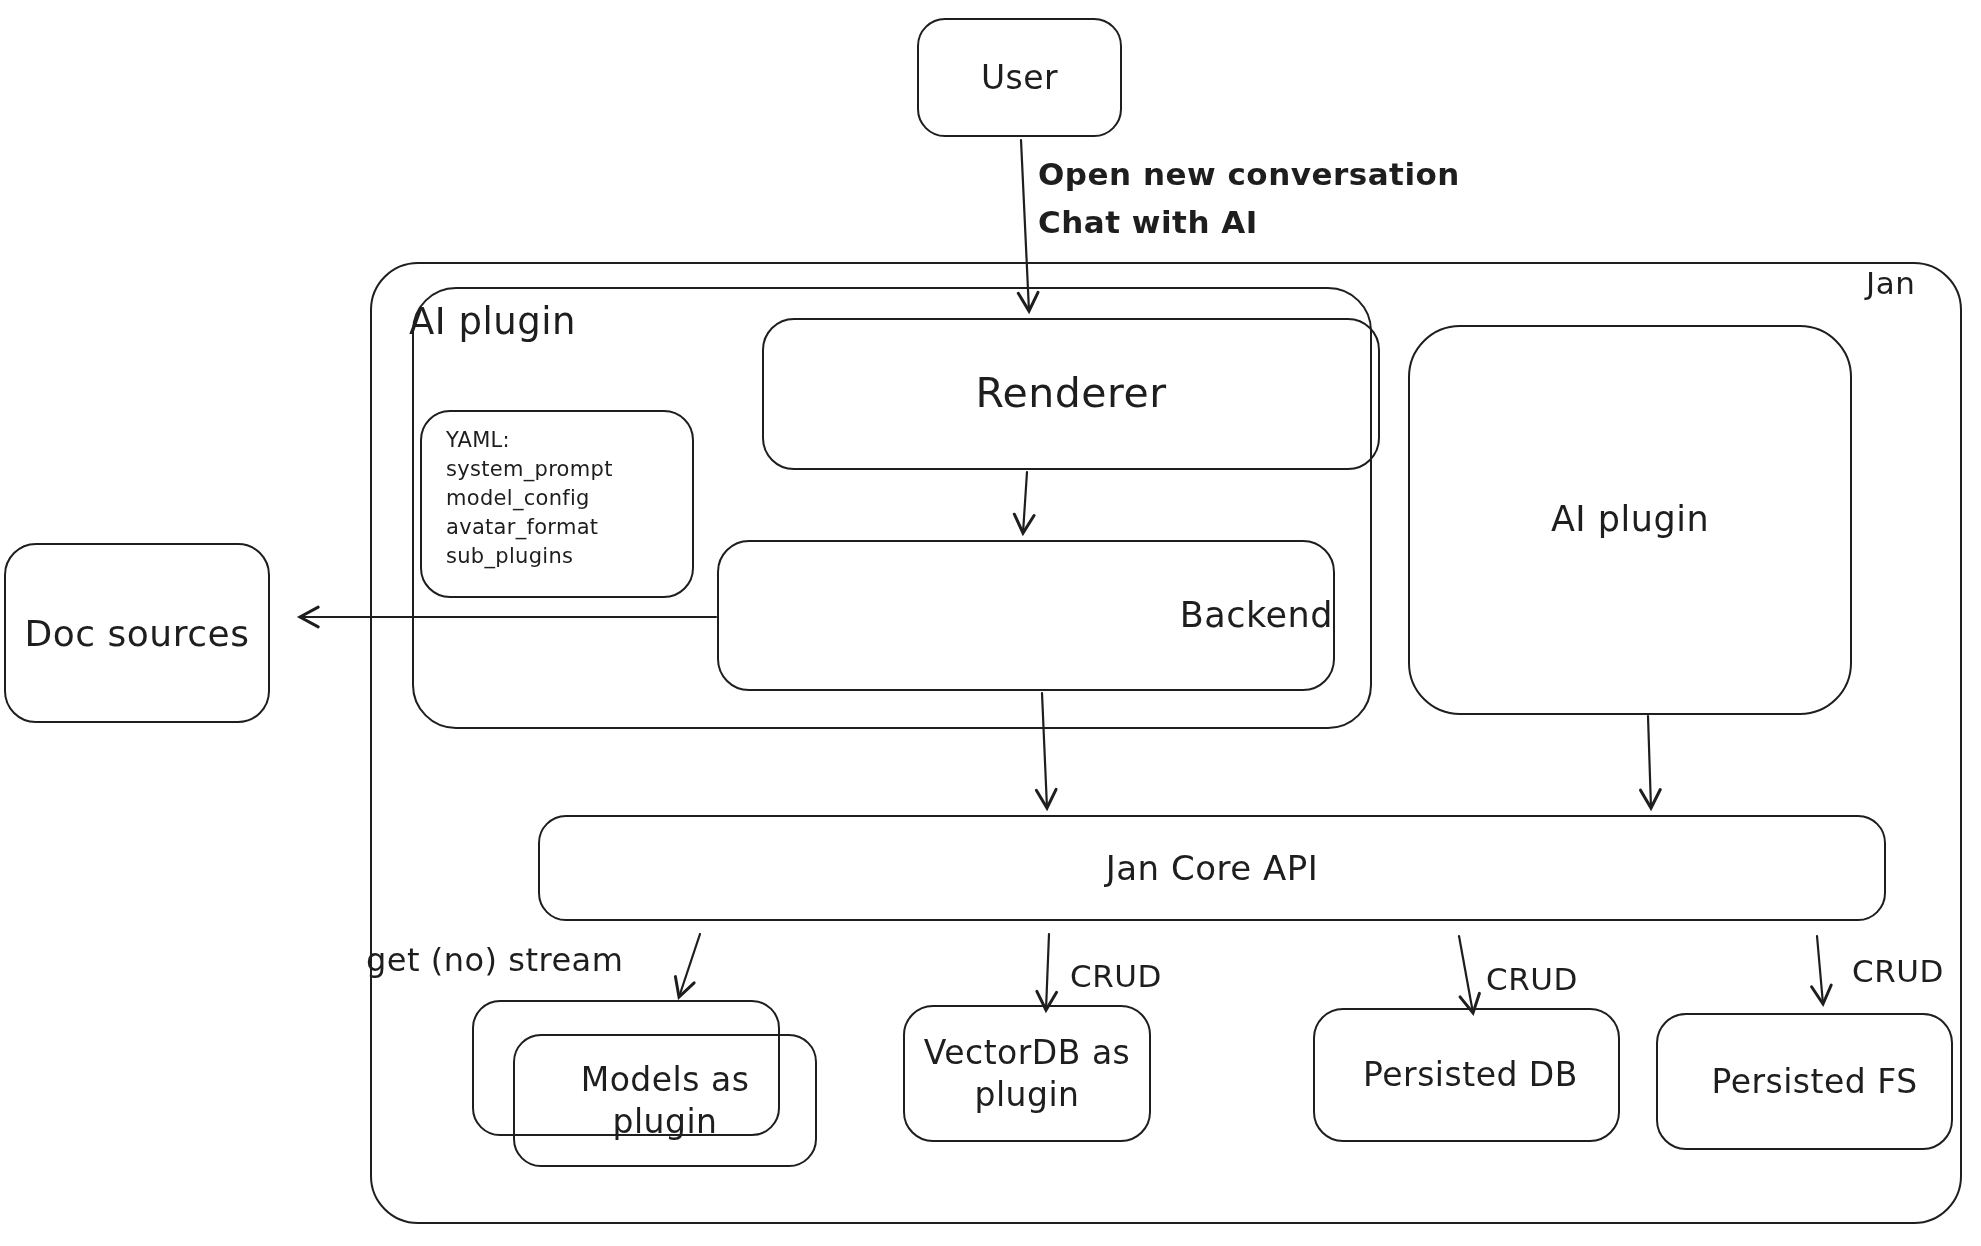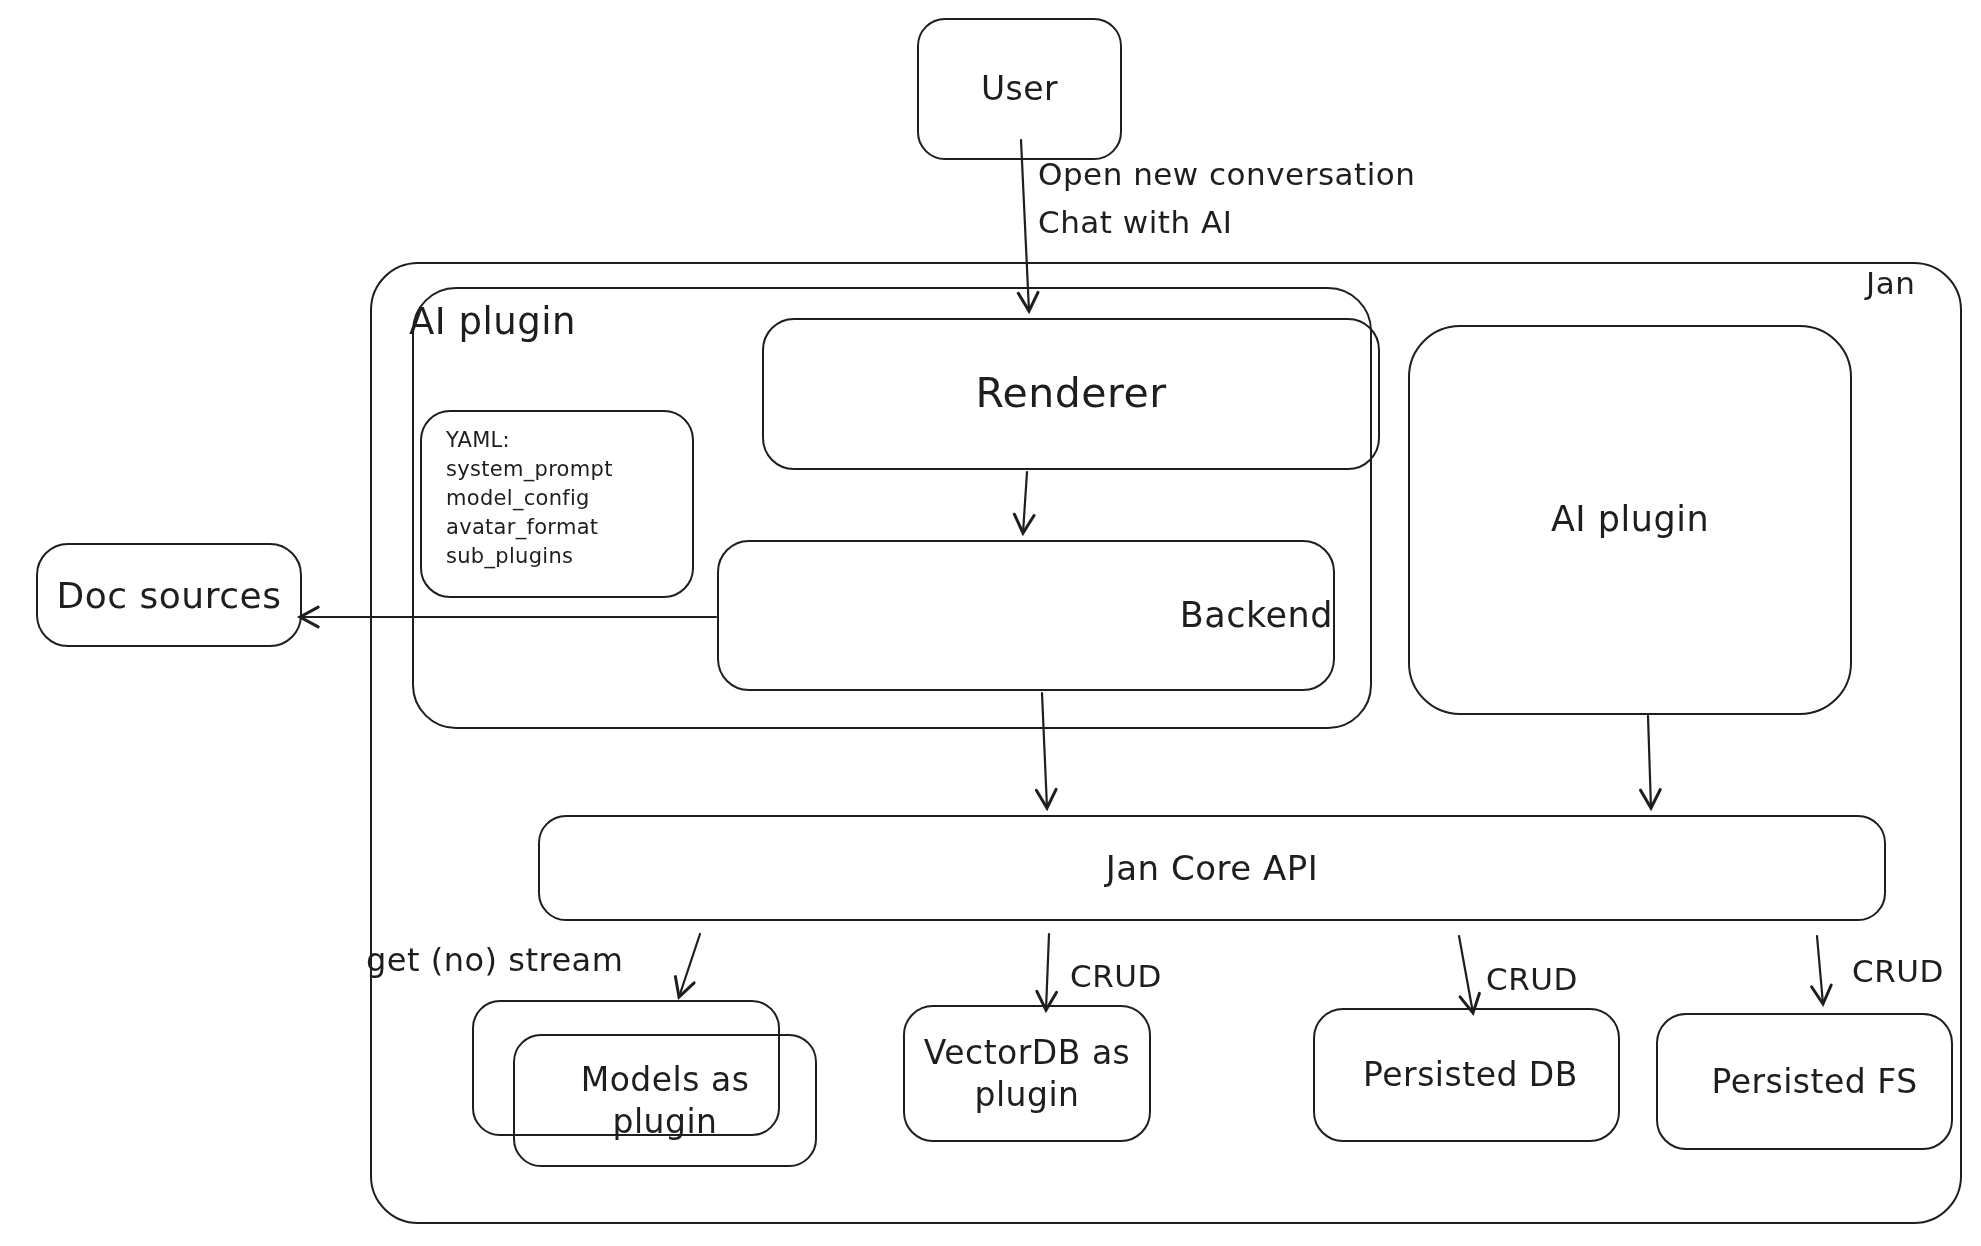--- a/index.html
+++ b/index.html
@@ -93,37 +93,37 @@
   <div class="floating-label" style="left:409px; top:300px; font-size:37px;">AI plugin</div>
 
   <div class="yaml-note" style="left:420px; top:410px; width:274px; height:188px;">
     <div>YAML:</div>
     <div>system_prompt</div>
     <div>model_config</div>
     <div>avatar_format</div>
     <div>sub_plugins</div>
   </div>
 
-  <div class="node" style="left:917px; top:18px; width:205px; height:142px; border-radius:28px; font-size:33px;">
+  <div class="node" style="left:917px; top:18px; width:205px; height:119px; border-radius:28px; font-size:33px;">
     <span>User</span>
   </div>
 
   <div class="node" style="left:717px; top:318px; width:618px; height:152px; border-radius:32px; font-size:41px;margin-left:45px;">
     <span>Renderer</span>
   </div>
 
   <div class="node" style="left:717px; top:540px; width:618px; height:151px; border-radius:32px; font-size:35px;justify-content:flex-end;">
     <span>Backend</span>
   </div>
 
   <div class="node" style="left:1408px; top:325px; width:444px; height:390px; border-radius:52px; font-size:35px;">
     <span>AI plugin</span>
   </div>
 
-  <div class="node" style="left:36px; top:543px; width:266px; height:104px; border-radius:32px; font-size:36px;">
+  <div class="node" style="left:4px; top:543px; width:266px; height:180px; border-radius:32px; font-size:36px;">
     <span>Doc sources</span>
   </div>
 
   <div class="node" style="left:538px; top:815px; width:1348px; height:106px; border-radius:28px; font-size:34px;">
     <span>Jan Core API</span>
   </div>
 
   <div class="container" style="left:472px; top:1000px; width:308px; height:136px; border-radius:28px;"></div>
   <div class="node" style="left:513px; top:1034px; width:304px; height:133px; border-radius:28px; font-size:33px; background:transparent;">
     <span style="max-width:245px; display:inline-block;">Models as plugin</span>
@@ -134,21 +134,21 @@
   </div>
 
   <div class="node" style="left:1313px; top:1008px; width:307px; height:134px; border-radius:30px; font-size:33px;padding-left:8px;">
     <span>Persisted DB</span>
   </div>
 
   <div class="node" style="left:1656px; top:1013px; width:297px; height:137px; border-radius:30px; font-size:33px;padding-left:20px;">
     <span>Persisted FS</span>
   </div>
 
-  <div class="floating-label" style="left:1038px; top:150px; font-size:31px; line-height:1.55;">
+  <div class="floating-label" style="left:1038px; top:150px; font-size:31px; line-height:1.55;font-weight:bold;">
     <div>Open new conversation</div>
     <div>Chat with AI</div>
   </div>
 
   <div class="floating-label" style="left:366px; top:941px; font-size:32px;">get (no) stream</div>
 
   <div class="floating-label" style="left:1070px; top:958px; font-size:31px;">CRUD</div>
 
   <div class="floating-label" style="left:1486px; top:961px; font-size:31px;">CRUD</div>
 

